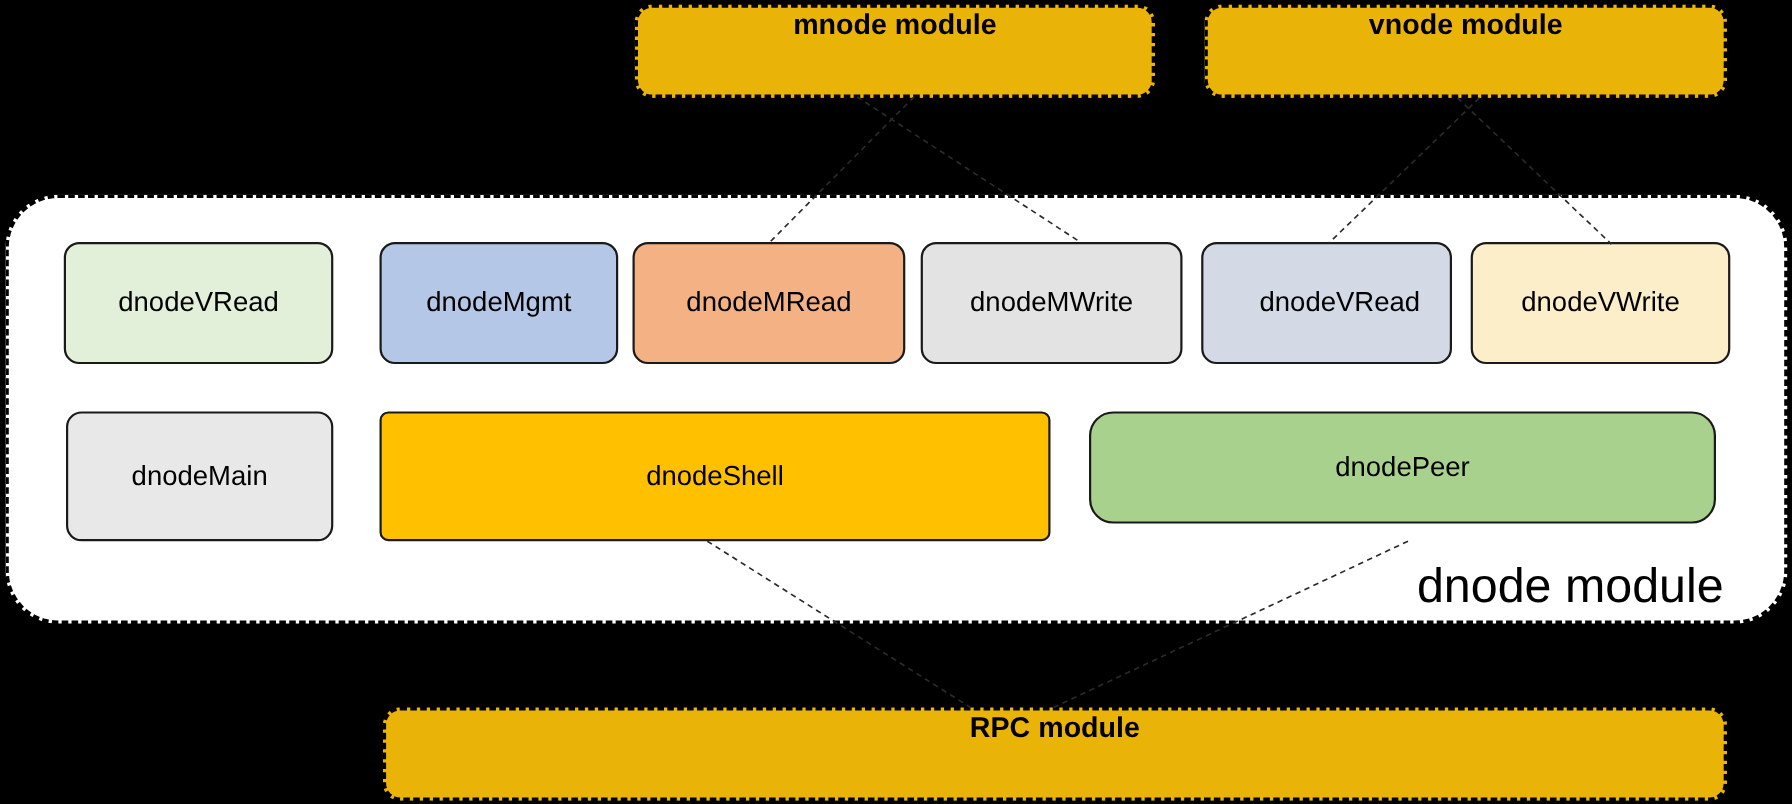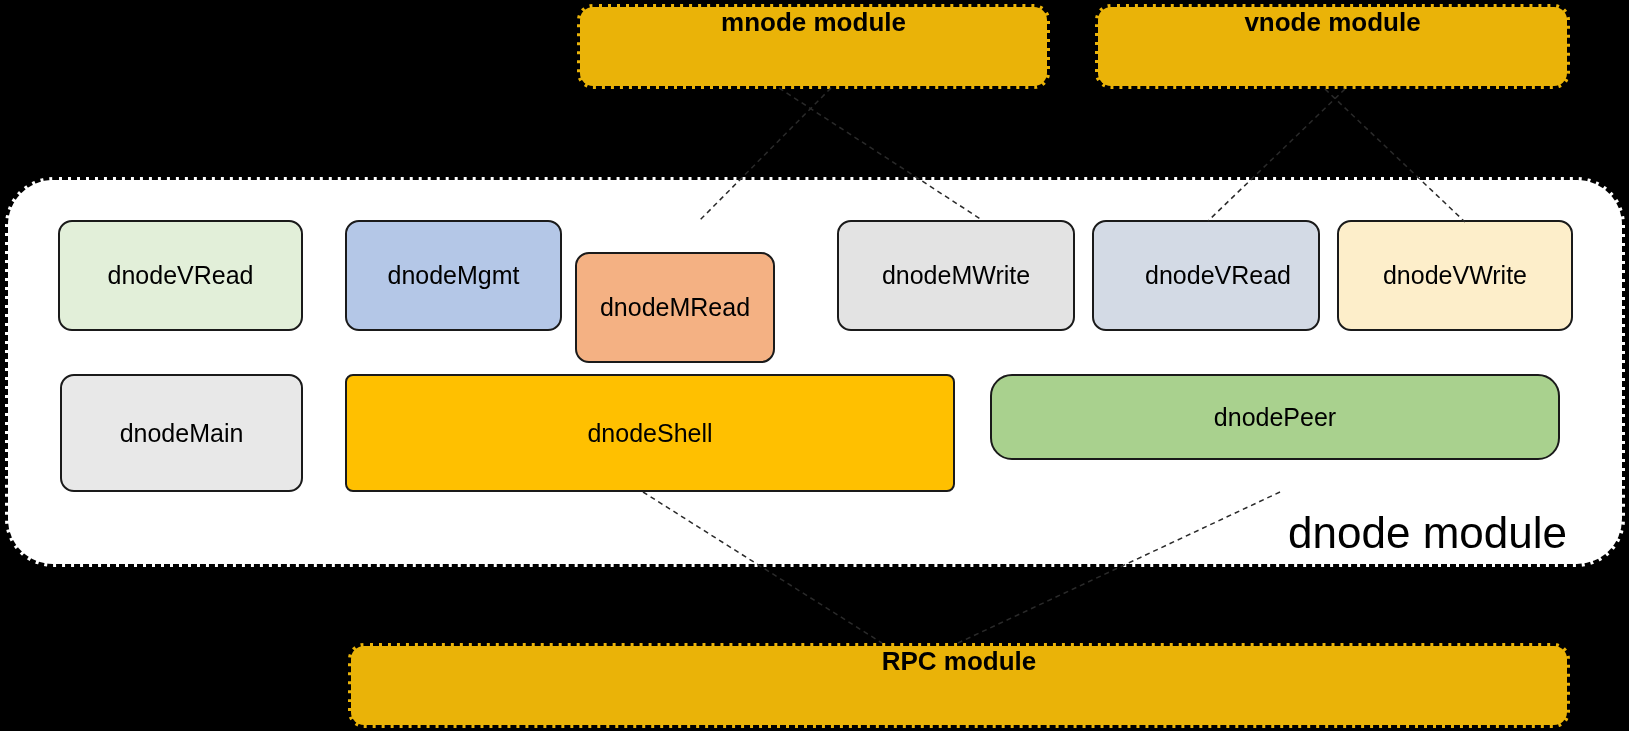--- a/index.html
+++ b/index.html
@@ -56,28 +56,28 @@
     display: flex;
     align-items: center;
     justify-content: center;
     box-sizing: border-box;
     font-size: 25px;
     z-index: 2;
   }
   
   #box-dnodeModule { left: 58px;   top: 220px; width: 245px; height: 111px; }
   #box-dnodeMgmt   { left: 345px;  top: 220px; width: 217px; height: 111px; }
-  #box-dnodeMRead  { left: 575px;  top: 220px; width: 200px; height: 111px; margin-top: 32px; }
+  #box-dnodeMRead  { left: 575px;  top: 220px; width: 248px; height: 111px; }
   #box-dnodeMWrite { left: 837px;  top: 220px; width: 238px; height: 111px; }
   #box-dnodeVRead  { left: 1092px; top: 220px; width: 228px; height: 111px; padding-left: 24px; }
   #box-dnodeVWrite { left: 1337px; top: 220px; width: 236px; height: 111px; }
   
   #box-dnodeMain   { left: 60px;  top: 374px; width: 243px; height: 118px; }
   #box-dnodeShell  { left: 345px; top: 374px; width: 610px; height: 118px; border-radius: 8px; }
-  #box-dnodePeer   { left: 990px; top: 374px; width: 570px; height: 86px; border-radius: 22px; }
+  #box-dnodePeer   { left: 990px; top: 374px; width: 570px; height: 102px; border-radius: 22px; }
 
   
   .connector-overlay {
     position: absolute;
     left: 0; top: 0;
     width: 1629px; height: 731px;
     z-index: 3;
     pointer-events: none;
   }
   .connector-overlay line {

